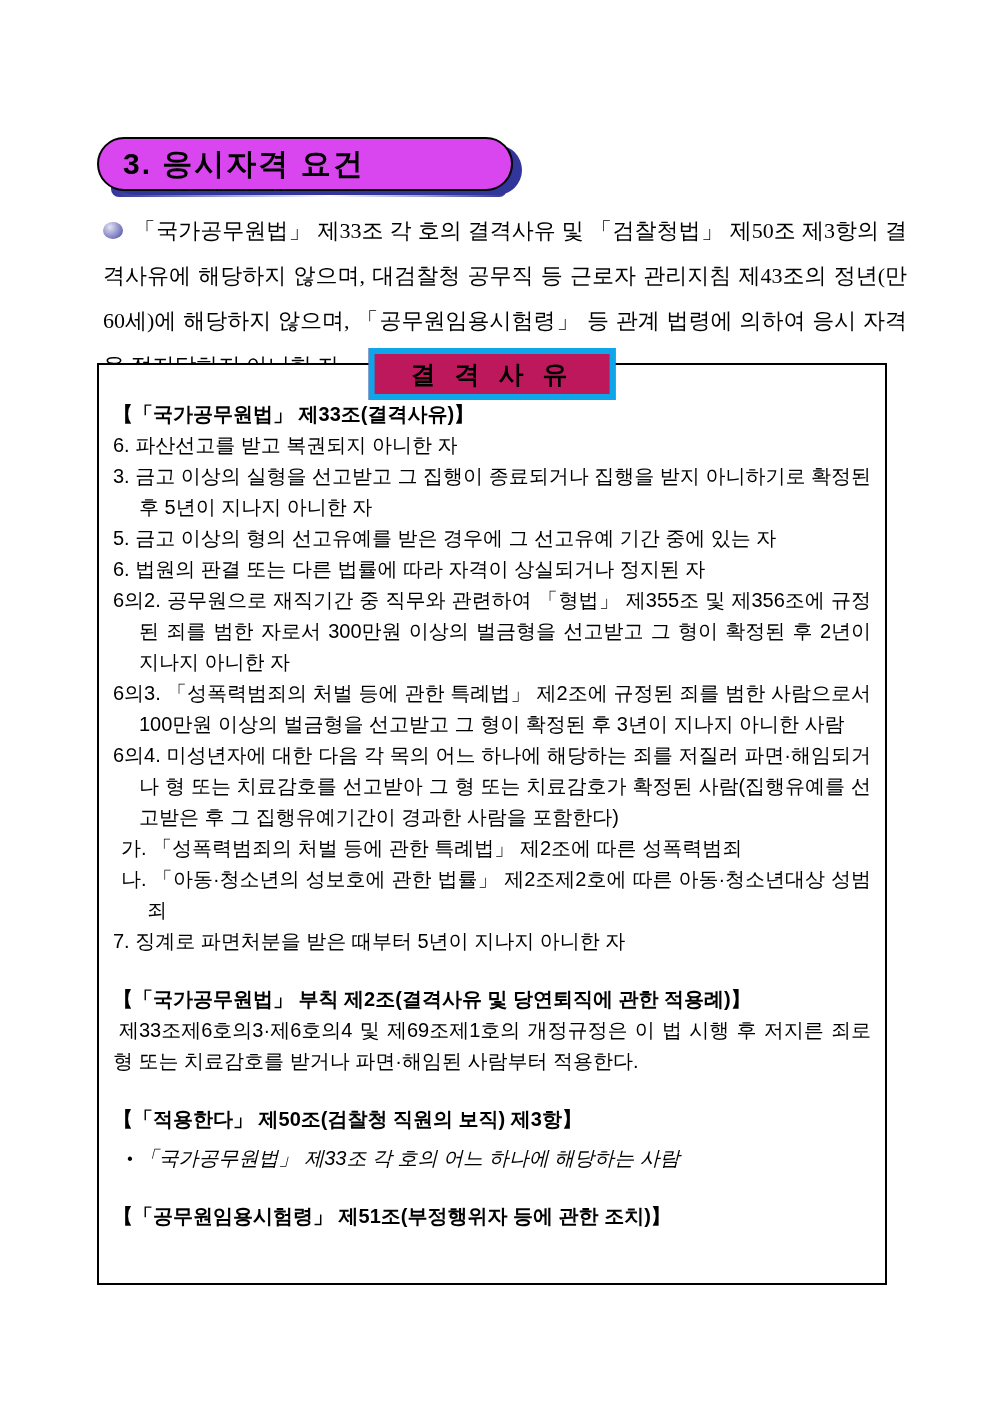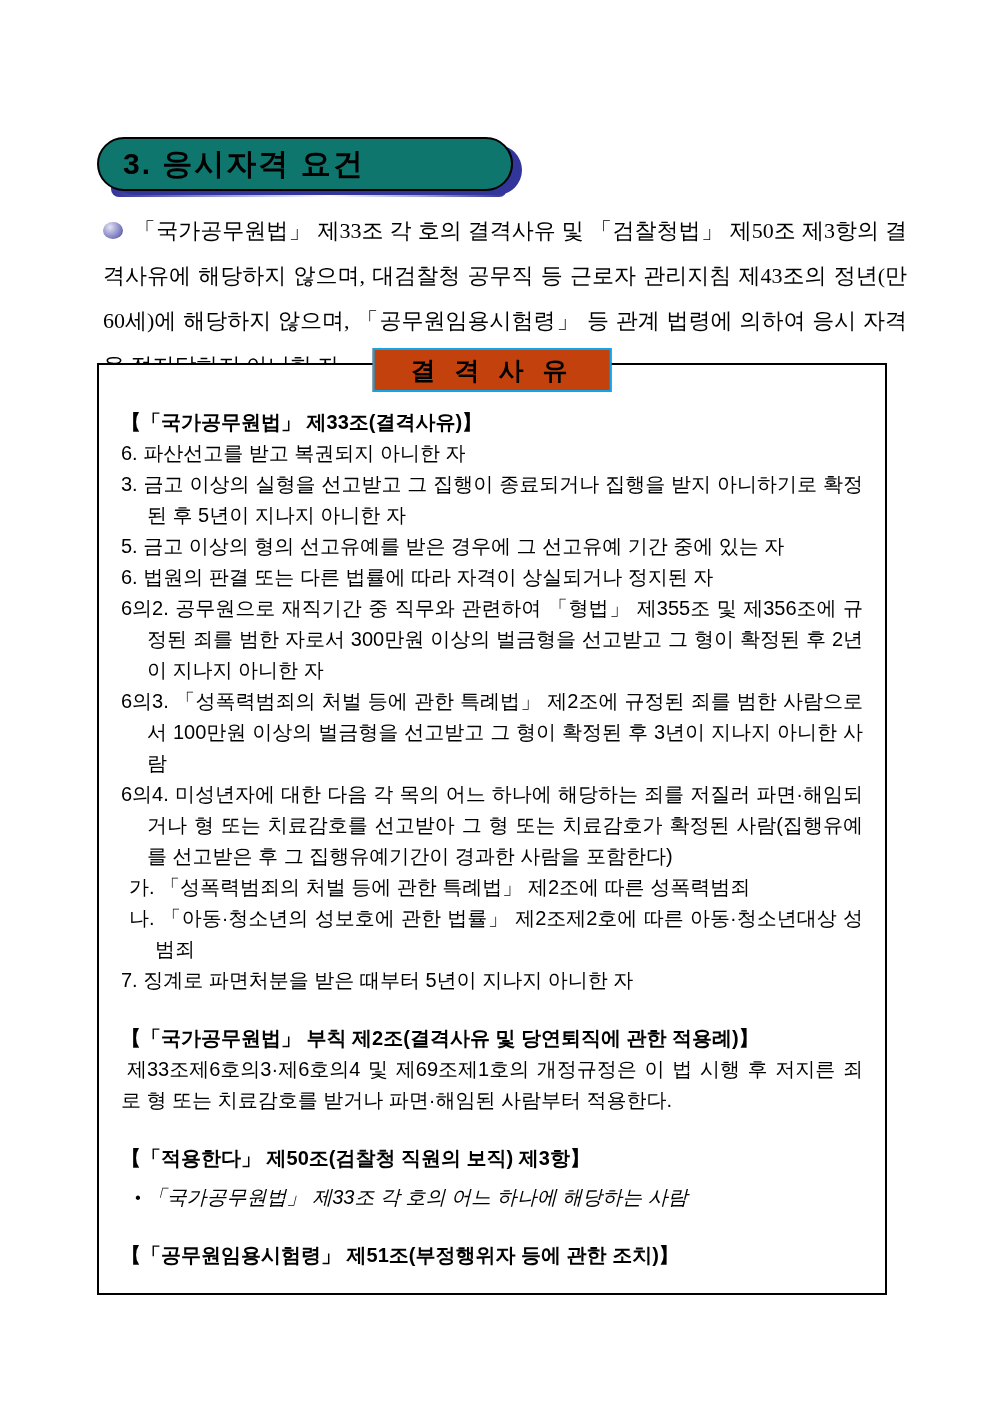--- a/index.html
+++ b/index.html
@@ -14,21 +14,21 @@
   }
   .page { position: relative; width: 992px; height: 1403px; }
 
   
   .header-wrap {
     position: absolute; left: 97px; top: 137px; width: 430px; height: 70px;
   }
   .header-pill {
     position: relative; z-index: 2;
     width: 416px; height: 54px;
-    background: #0f766e;
+    background: #d946ef;
     border: 2px solid #000;
     border-radius: 28px;
     display: flex; align-items: center;
     padding-left: 24px;
     box-shadow: 11px 6px 0 -2px var(--accent);
   }
   .header-title {
     font-size: 30px; font-weight: bold; letter-spacing: 2px;
     font-family: "Liberation Sans", sans-serif;
   }
@@ -59,35 +59,35 @@
   
   .law-box {
     position: absolute; left: 97px; top: 363px; width: 790px;
     min-height: 922px;
     border: 2px solid #000;
     background: #fff;
   }
   .law-box-title {
     position: absolute; top: -17px; left: 50%;
     transform: translateX(-50%);
-    background: #c2410c;
-    border: 2px solid #0ea5e9;
+    background: #be185d;
+    border: 6px solid #0ea5e9;
     padding: 4px 36px;
     font-size: 25px; font-weight: bold;
     letter-spacing: 6px;
     white-space: nowrap;
     line-height: 32px;
   }
   .law-box-content {
     padding: 34px 14px 14px 14px;
     font-size: 20px;
     line-height: 31px;
     text-align: justify;
   }
-  .law-section { margin: 8px; }
+  .law-section { margin: 0; }
   .law-section + .law-section { margin-top: 27px; }
   .law-heading { margin: 0; font-weight: bold; }
   .law-box-content p { margin: 0; }
   .item-numbered { padding-left: 26px; text-indent: -26px; }
   .item-sub      { padding-left: 34px; text-indent: -26px; }
   .item-plain    { padding-left: 0; text-indent: 6px; }
   .item-bullet   { padding-left: 34px; text-indent: -20px; margin-top: 8px !important; font-style: italic; }
   .bullet-marker { font-size: 16px; margin-right: 6px; vertical-align: 1px; }
 </style>
 </head>

